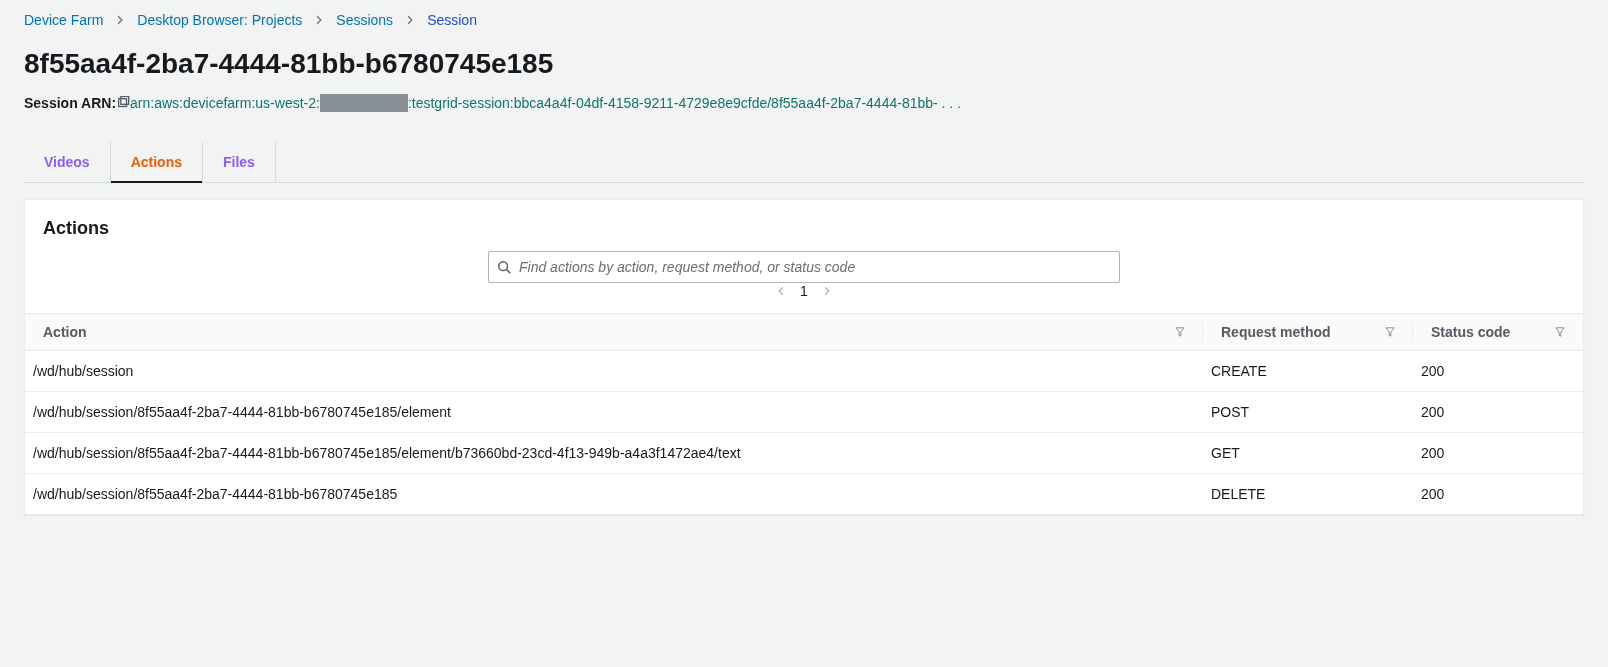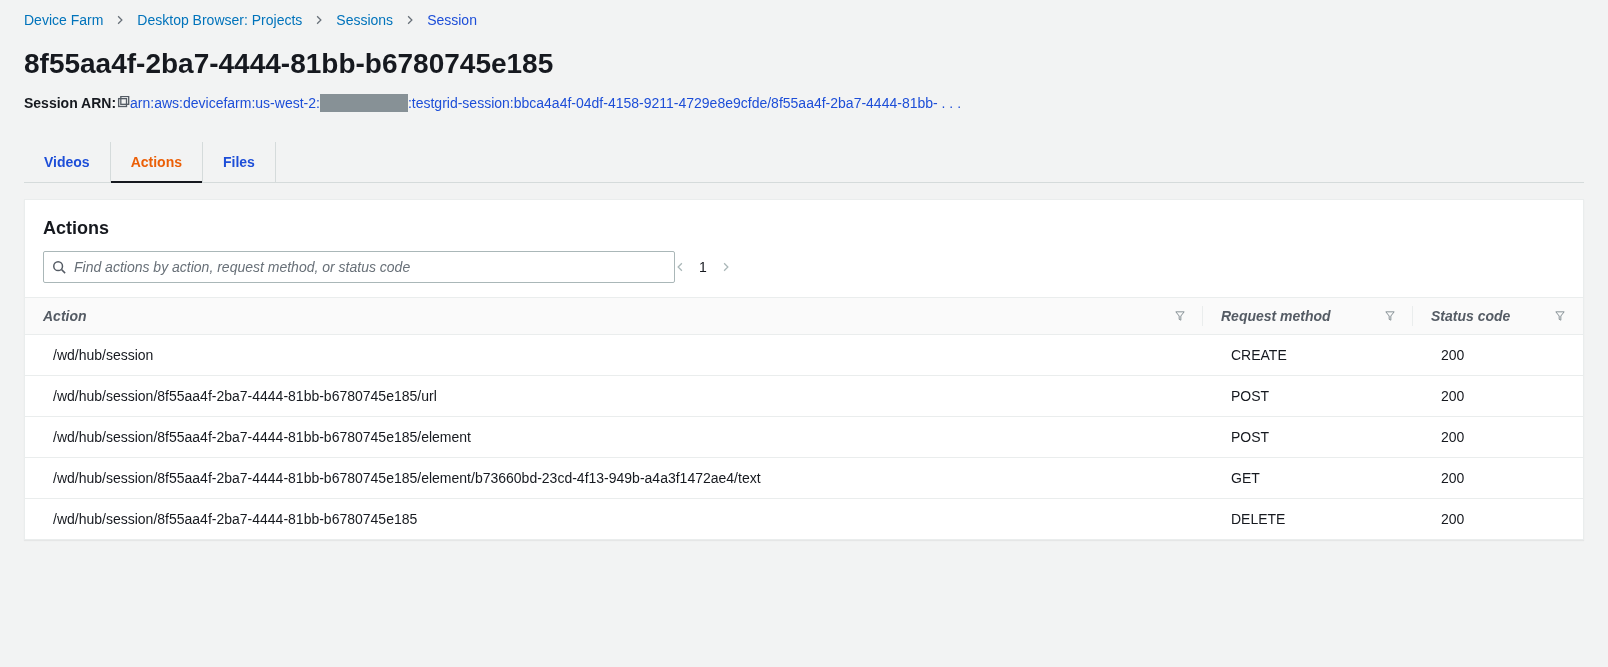--- a/index.html
+++ b/index.html
@@ -27,29 +27,29 @@
       margin: 8px 0 14px 0;
     }
     .arn-row {
       display: flex;
       align-items: center;
       font-size: 14px;
       margin-bottom: 30px;
     }
     .arn-label { font-weight: 700; }
     .copy-icon { cursor: pointer; color: #545b64; display: inline-flex; }
-    .arn-value { color: #1d4ed8; display: inline-flex; align-items: center; }
+    .arn-value { color: #0f766e; display: inline-flex; align-items: center; }
     .redact { display: inline-block; background: #879196; width: 88px; height: 18px; vertical-align: middle; }
     .tabs {
       display: flex;
       border-bottom: 1px solid #d5dbdb;
     }
     .tab {
       padding: 12px 20px;
-      color: #1d4ed8;
+      color: #8b5cf6;
       font-weight: 700;
       cursor: pointer;
       border-right: 1px solid #d5dbdb;
       position: relative;
     }
     .tab.active {
       color: #eb5f07;
     }
     .tab.active::after {
       content: "";
@@ -68,21 +68,23 @@
       padding: 18px 18px 12px 18px;
     }
     .panel-title {
       font-size: 18px;
       font-weight: 700;
       color: #16191f;
     }
     .toolbar {
       display: flex;
       align-items: center;
+      justify-content: space-between;
       padding: 0 18px 14px 18px;
+      flex-direction: column;
     }
     .search-wrap {
       display: flex;
       align-items: center;
       border: 1px solid #aab7b8;
       border-radius: 2px;
       width: 632px;
       height: 32px;
       padding: 0 8px;
       gap: 8px;
@@ -119,32 +121,31 @@
       border-top: 1px solid #eaeded;
       border-bottom: 1px solid #eaeded;
       background: #fafafa;
       position: relative;
     }
     table.data thead th .th-inner {
       display: flex;
       align-items: center;
       justify-content: space-between;
       gap: 8px;
-      font-style: italic;
     }
     .filter-icon { color: #879196; display:inline-flex; }
     table.data thead th:not(:last-child)::after {
       content: "";
       position: absolute;
       right: 0; top: 8px; bottom: 8px;
       width: 1px;
       background: #eaeded;
     }
     table.data tbody td {
-      padding: 12px 28px;
+      padding: 12px 8px;
       border-bottom: 1px solid #eaeded;
       color: #16191f;
       font-size: 14px;
     }
     table.data tbody tr:last-child td { border-bottom: none; }
     .col-action { width: auto; }
     .col-method { width: 210px; }
     .col-status { width: 170px; }
   </style>
 </head>
@@ -257,25 +258,20 @@
         </th>
       </tr>
     </thead>
     <tbody>
       <tr>
         <td>/wd/hub/session</td>
         <td>CREATE</td>
         <td>200</td>
       </tr>
       <tr>
-        <td>/wd/hub/session/8f55aa4f-2ba7-4444-81bb-b6780745e185/url</td>
-        <td>POST</td>
-        <td>200</td>
-      </tr>
-      <tr>
         <td>/wd/hub/session/8f55aa4f-2ba7-4444-81bb-b6780745e185/element</td>
         <td>POST</td>
         <td>200</td>
       </tr>
       <tr>
         <td>/wd/hub/session/8f55aa4f-2ba7-4444-81bb-b6780745e185/element/b73660bd-23cd-4f13-949b-a4a3f1472ae4/text</td>
         <td>GET</td>
         <td>200</td>
       </tr>
       <tr>

